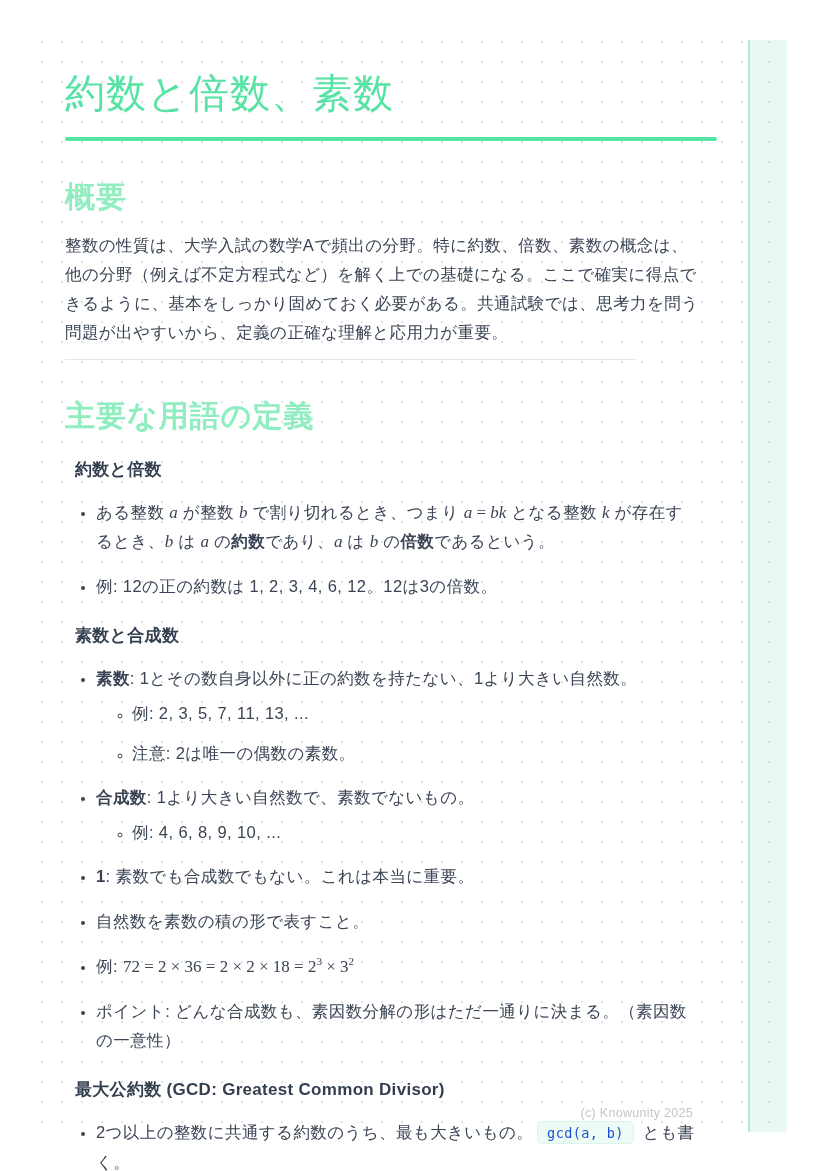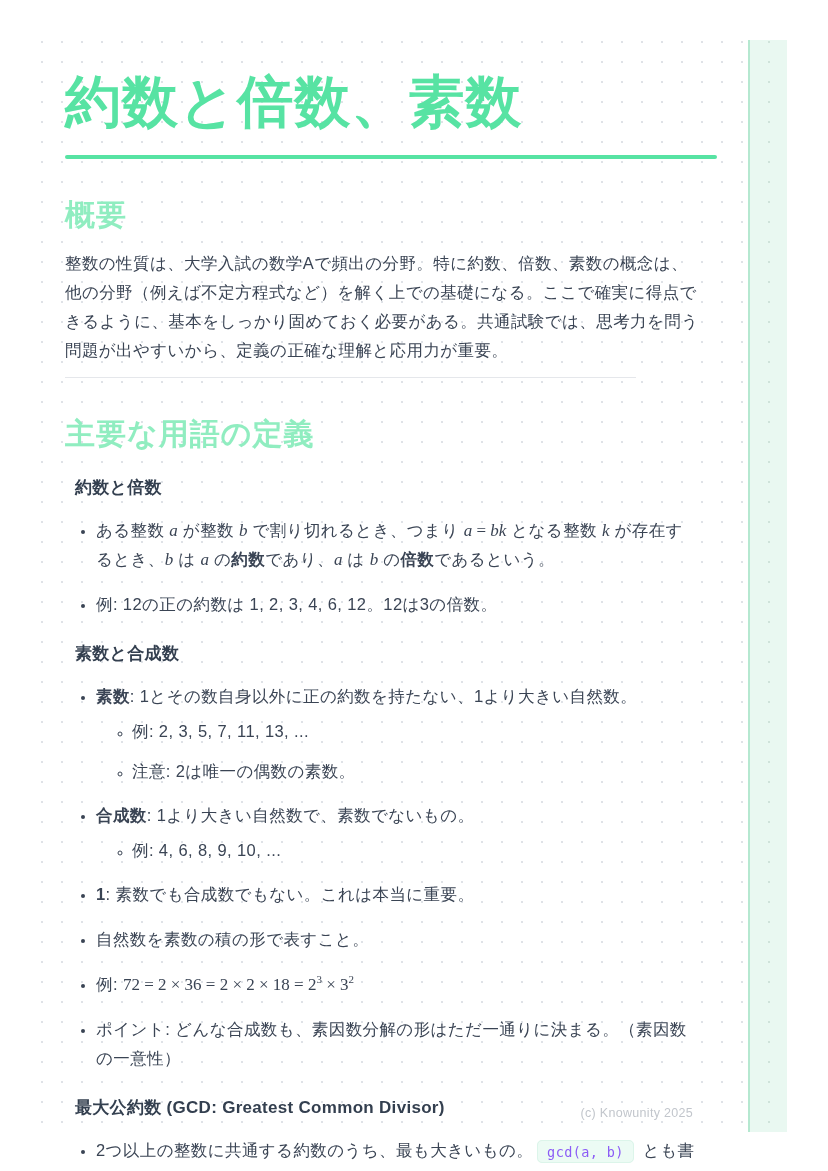--- a/index.html
+++ b/index.html
@@ -19,21 +19,21 @@
     background-color:#e9f8f1;
     background-image:radial-gradient(circle,#cfe3da 1.2px,transparent 1.5px);
     background-size:20px 20px;background-position:9px 12px;
     border-left:2px solid #b5e8d0;
   }
   .content{
     position:absolute;left:0;top:0;right:0;
     padding:30px 87px 0 25px;
   }
   h1.doc-title{
-    margin:0;font-size:56px;line-height:1.15;font-weight:700;
+    margin:0;font-size:40px;line-height:1.15;font-weight:400;
     color:#57e3a3;letter-spacing:1px;
   }
   .accent-rule{
     border:none;height:4px;background:#57e3a3;border-radius:2px;
     margin:21px 0 0 0;width:652px;
   }
   .h2{
     font-size:30px;font-weight:700;color:#90edc0;
     margin:36px 0 0 0;line-height:1.3;letter-spacing:1px;
   }
@@ -60,21 +60,21 @@
   }
   ul.sub>li{margin:0 0 12px 0;line-height:28px;}
   ul.sub>li::marker{color:#3a4454;font-size:12px;}
   .b{font-weight:700;}
   .i{}
   .m{font-family:"Liberation Serif","DejaVu Serif",serif;font-size:17px;letter-spacing:0;}
   .mi{font-family:"Liberation Serif","DejaVu Serif",serif;font-style:italic;font-size:17px;letter-spacing:0;}
   .m sup{font-size:11px;line-height:0;}
   .code{
     font-family:"DejaVu Sans Mono","Liberation Mono",monospace;
-    font-size:13.5px;color:#8b5cf6;background:#ecfbf4;
+    font-size:13.5px;color:#1d4ed8;background:#ecfbf4;
     border:1px solid #dcf5ea;border-radius:5px;
     padding:2.5px 9px;margin:0 4px;white-space:nowrap;
   }
   .footer{
     position:absolute;right:94px;bottom:12px;
     font-size:12.5px;color:#c2c6cc;letter-spacing:0.3px;
   }
 </style>
 </head>
 <body>

